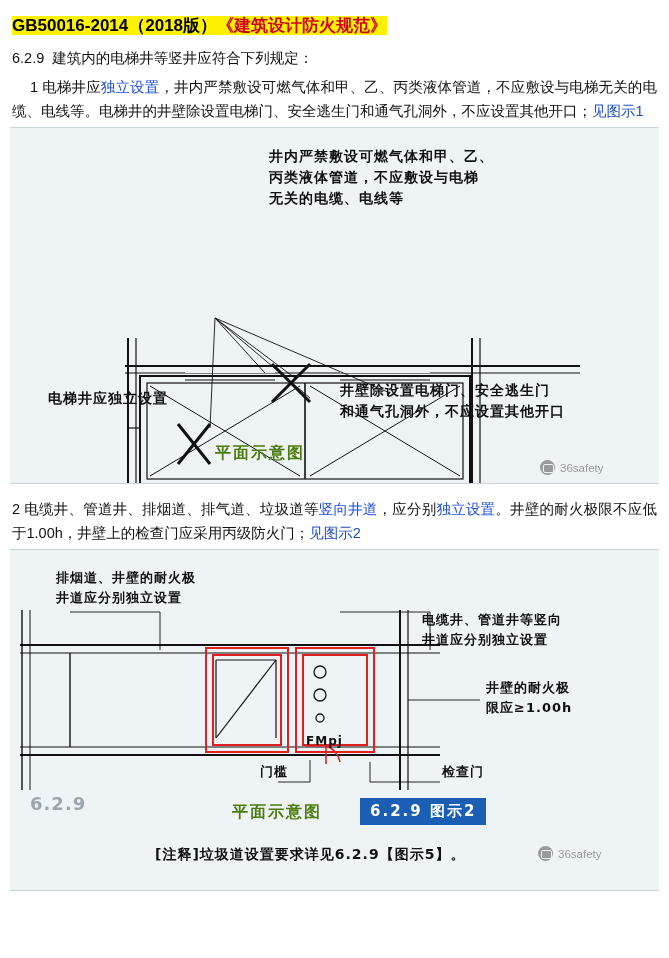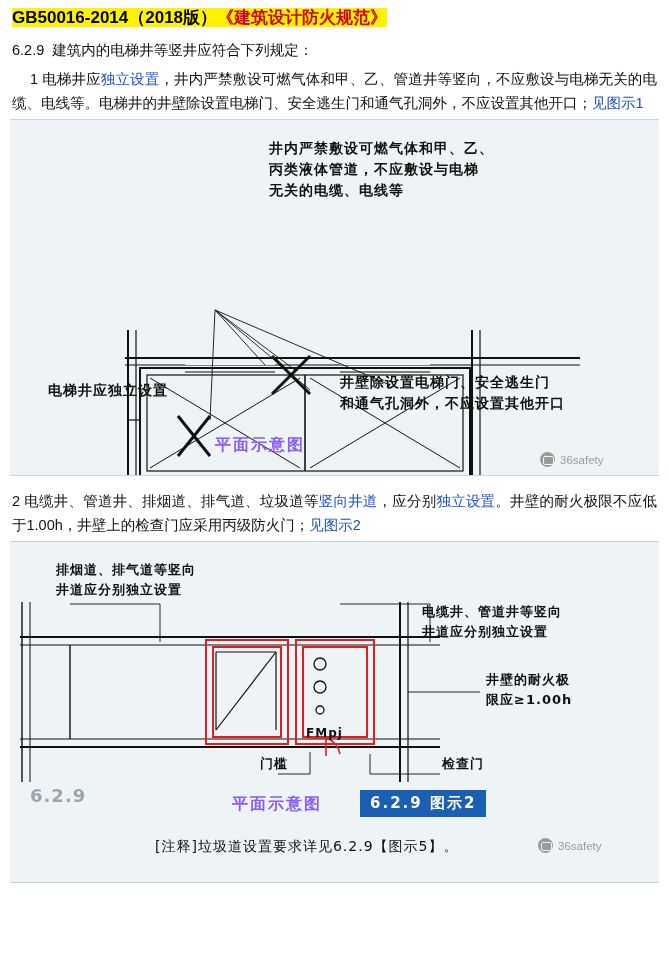--- a/index.html
+++ b/index.html
@@ -13,21 +13,21 @@
     font-family: "Liberation Sans", sans-serif;
     color: #111;
     position: relative;
     overflow: hidden;
   }
   .page {
     width: 669px;
     height: 702px;
     position: relative;
     box-sizing: border-box;
-    padding: 0 10px;
+    padding: 8px 10px;
   }
 
   
   .title-line {
     padding: 6px 2px 4px 2px;
     font-size: 17px;
     font-weight: bold;
     letter-spacing: 0px;
     white-space: nowrap;
   }
@@ -100,21 +100,21 @@
     padding: 4px 10px;
     font-family: "DejaVu Sans", sans-serif;
   }
 
   .plan-caption {
     position: absolute;
     font-family: "DejaVu Sans", sans-serif;
     font-weight: bold;
     font-size: 16px;
     letter-spacing: 2px;
-    color: #8b5cf6;
+    color: #4d7c0f;
   }
 
   
   .watermark {
     position: absolute;
     display: flex;
     align-items: center;
     gap: 5px;
     color: #8b8b8b;
     font-size: 11.5px;
@@ -134,21 +134,21 @@
     left: 3px; top: 4px;
     width: 9px; height: 7px;
     border: 1.4px solid #eef3f6;
     border-radius: 2px;
   }
 
   
   .note {
     position: absolute;
     font-family: "DejaVu Sans", sans-serif;
-    font-weight: normal;
+    font-weight: bold;
     font-size: 14px;
     letter-spacing: 1px;
     color: #111;
   }
 
   svg { display: block; }
 </style>
 </head>
 <body>
 
@@ -156,21 +156,21 @@
 
   <div class="title-line">
     <span class="title-hl">GB50016-2014（2018版）</span><span class="title-red">《建筑设计防火规范》</span>
   </div>
 
   <div class="para">
     <span class="num">6.2.9</span>&nbsp;&nbsp;<span>建筑内的电梯井等竖井应符合下列规定：</span>
   </div>
 
   <div class="para">
-    <span class="indent"></span><span class="num">1</span>&nbsp;<span>电梯井应</span><span class="red">独立设置</span><span>，井内严禁敷设可燃气体和甲、乙、管道井等竖向，不应敷设与电梯无关的电缆、电线等。电梯井的井壁除设置电梯门、安全逃生门和通气孔洞外，不应设置其他开口；</span><span class="blue">见图示1</span>
+    <span class="indent"></span><span class="num">1</span>&nbsp;<span>电梯井应</span><span class="red">独立设置</span><span>，井内严禁敷设可燃气体和甲、乙、丙类液体管道，不应敷设与电梯无关的电缆、电线等。电梯井的井壁除设置电梯门、安全逃生门和通气孔洞外，不应设置其他开口；</span><span class="blue">见图示1</span>
   </div>
 
   <div class="figure fig1">
     <div class="fig-inner">
 
       <svg width="649" height="355" viewBox="0 0 649 355">
 
         <g stroke="#111" fill="none">
 
           <line x1="115" y1="238" x2="570" y2="238" stroke-width="2"></line>
@@ -306,21 +306,21 @@
           <line x1="398" y1="150" x2="470" y2="150"></line>
 
           <line x1="300" y1="232" x2="300" y2="210"></line>
           <line x1="300" y1="232" x2="268" y2="232"></line>
 
           <line x1="360" y1="232" x2="360" y2="212"></line>
           <line x1="360" y1="232" x2="430" y2="232"></line>
         </g>
       </svg>
 
-      <div class="hand small" style="left:46px; top:18px;">排烟道、排气道等竖向
+      <div class="hand small" style="left:46px; top:18px;">排烟道、井壁的耐火极
 井道应分别独立设置</div>
 
       <div class="hand small" style="left:412px; top:18px;margin-top:42px;">电缆井、管道井等竖向
 井道应分别独立设置</div>
 
       <div class="hand small" style="left:476px; top:128px;">井壁的耐火极
 限应≥1.00h</div>
 
       <div class="hand small" style="left:296px; top:182px; font-size:12px;">FMpj</div>
 

